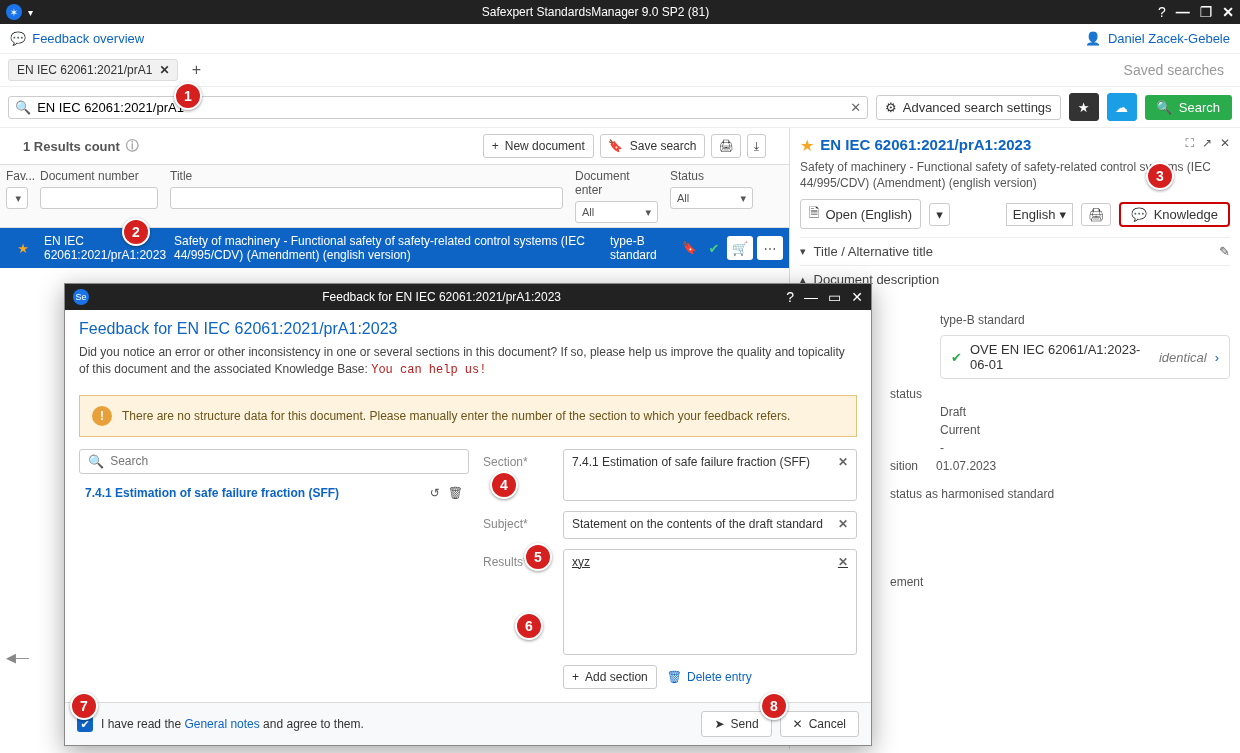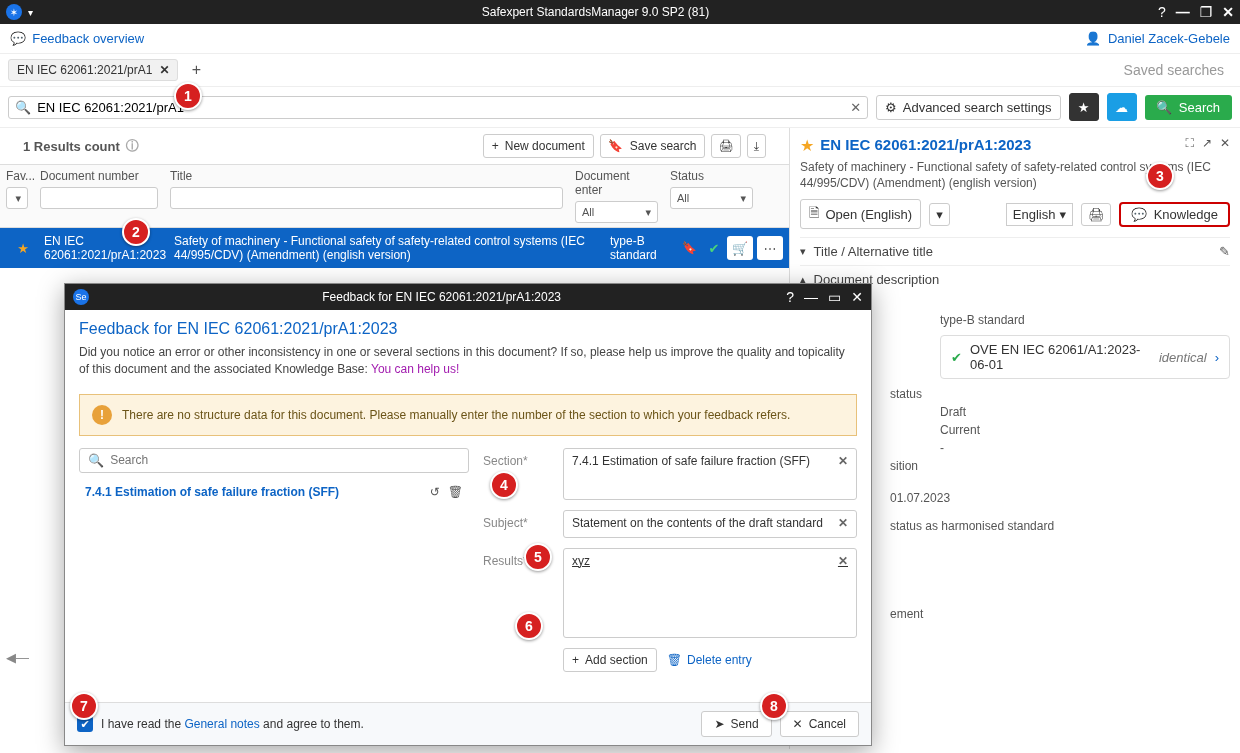--- a/index.html
+++ b/index.html
@@ -84,37 +84,37 @@
 
   
   .modal { position:absolute; left:64px; top:283px; width:808px; height:463px; background:#fff; border:1px solid #888; box-shadow:0 6px 24px rgba(0,0,0,0.35); display:flex; flex-direction:column; z-index:50;}
   .modal .mtitle{background:#222;color:#fff;height:26px;display:flex;align-items:center;padding:0 8px;font-size:12px;}
   .modal .mtitle .appic{width:16px;height:16px;border-radius:50%;background:#1a73e8;display:flex;align-items:center;justify-content:center;font-size:9px;margin-right:8px;}
   .modal .mtitle .tcenter{flex:1;text-align:center;}
   .modal .mtitle .ticons{display:flex;gap:10px;font-size:14px;}
   .mbody{padding:10px 14px; flex:1; display:flex; flex-direction:column; overflow:hidden;}
   .mh1{color:#0d64c5;font-size:16px;margin-bottom:6px;}
   .mdesc{font-size:12px;color:#444;line-height:1.4;margin-bottom:8px;}
-  .mdesc a{color:#a21caf;text-decoration:none;}
+  .mdesc a{color:#b91c1c;text-decoration:none;font-family:Liberation Mono, monospace;}
   .mtabs{display:flex;border-bottom:1px solid #ddd;}
   .mtab{padding:6px 12px;border:1px solid #ddd;border-bottom:none;background:#fff;font-size:12px;color:#444;margin-right:-1px;}
   .mtab.inactive{color:#aaa;background:#fafafa;}
   .alertbox{border:1px solid #e8c17a;background:#fdf3df;padding:10px 12px;display:flex;gap:10px;align-items:center;margin:8px 0 12px 0;font-size:12px;color:#6b5418;}
   .alertbox .bang{width:20px;height:20px;border-radius:50%;background:#e8a13a;color:#fff;display:flex;align-items:center;justify-content:center;font-weight:bold;}
   .mcols{display:flex;gap:14px;flex:1;overflow:hidden;}
   .mleft{width:390px;display:flex;flex-direction:column;}
   .msearch{border:1px solid #ccc;border-radius:3px;display:flex;align-items:center;gap:6px;padding:4px 8px;margin-bottom:8px;}
   .msearch input{border:none;outline:none;flex:1;font-size:12px;}
   .treeitem{color:#0d64c5;font-weight:600;font-size:12px;padding:4px 6px;display:flex;align-items:center;gap:8px;}
   .treeitem .treeactions{margin-left:auto;display:flex;gap:8px;color:#555;font-weight:normal;}
   .mright{flex:1;display:flex;flex-direction:column;gap:10px;}
   .field{display:flex;gap:10px;align-items:flex-start;}
   .field .flabel{width:70px;color:#888;font-size:12px;padding-top:6px;}
   .field .fctrl{flex:1;border:1px solid #ccc;border-radius:3px;padding:5px 8px;display:flex;align-items:flex-start;gap:6px;font-size:12px;min-height:28px;}
-  .field .fctrl.tall{height:90px;text-decoration:underline;}
+  .field .fctrl.tall{height:106px;text-decoration:underline;}
   .field .fctrl .clr{margin-left:auto;color:#666;cursor:pointer;font-weight:bold;}
   .subactions{display:flex;gap:10px;align-items:center;margin-left:80px;}
   .linkbtn{color:#0d64c5;display:flex;gap:5px;align-items:center;cursor:pointer;font-size:12px;}
   .mfooter{border-top:1px solid #ddd;padding:8px 12px;display:flex;align-items:center;gap:8px;background:#f7f9fb;}
   .chk{width:16px;height:16px;background:#0d64c5;border-radius:3px;display:flex;align-items:center;justify-content:center;color:#fff;font-size:11px;}
   .mfooter .note{font-size:12px;}
   .mfooter .note a{color:#0d64c5;text-decoration:none;}
   .mfooter .spacer{flex:1;}
   .mfbtn{border:1px solid #ccc;border-radius:3px;padding:5px 12px;display:flex;gap:6px;align-items:center;background:#fff;cursor:pointer;font-size:12px;}
 
@@ -309,21 +309,21 @@
       </div>
     <div class="kv">
         <span>Draft</span>
       </div>
     <div class="kv">
         <span>Current</span>
       </div>
     <div class="kv">
         <span>-</span>
       </div>
-    <div class="kv" style="margin-left:90px;flex-direction:column;">
+    <div class="kv" style="margin-left:90px;">
         <span>sition</span>
         <span>01.07.2023</span>
       </div>
     <div style="height:10px;"></div>
     <div class="kv" style="margin-left:90px;">
         <span>status as harmonised standard</span>
       </div>
     <div style="height:70px;"></div>
     <div class="kv" style="margin-left:90px;">
         <span>ement</span>

